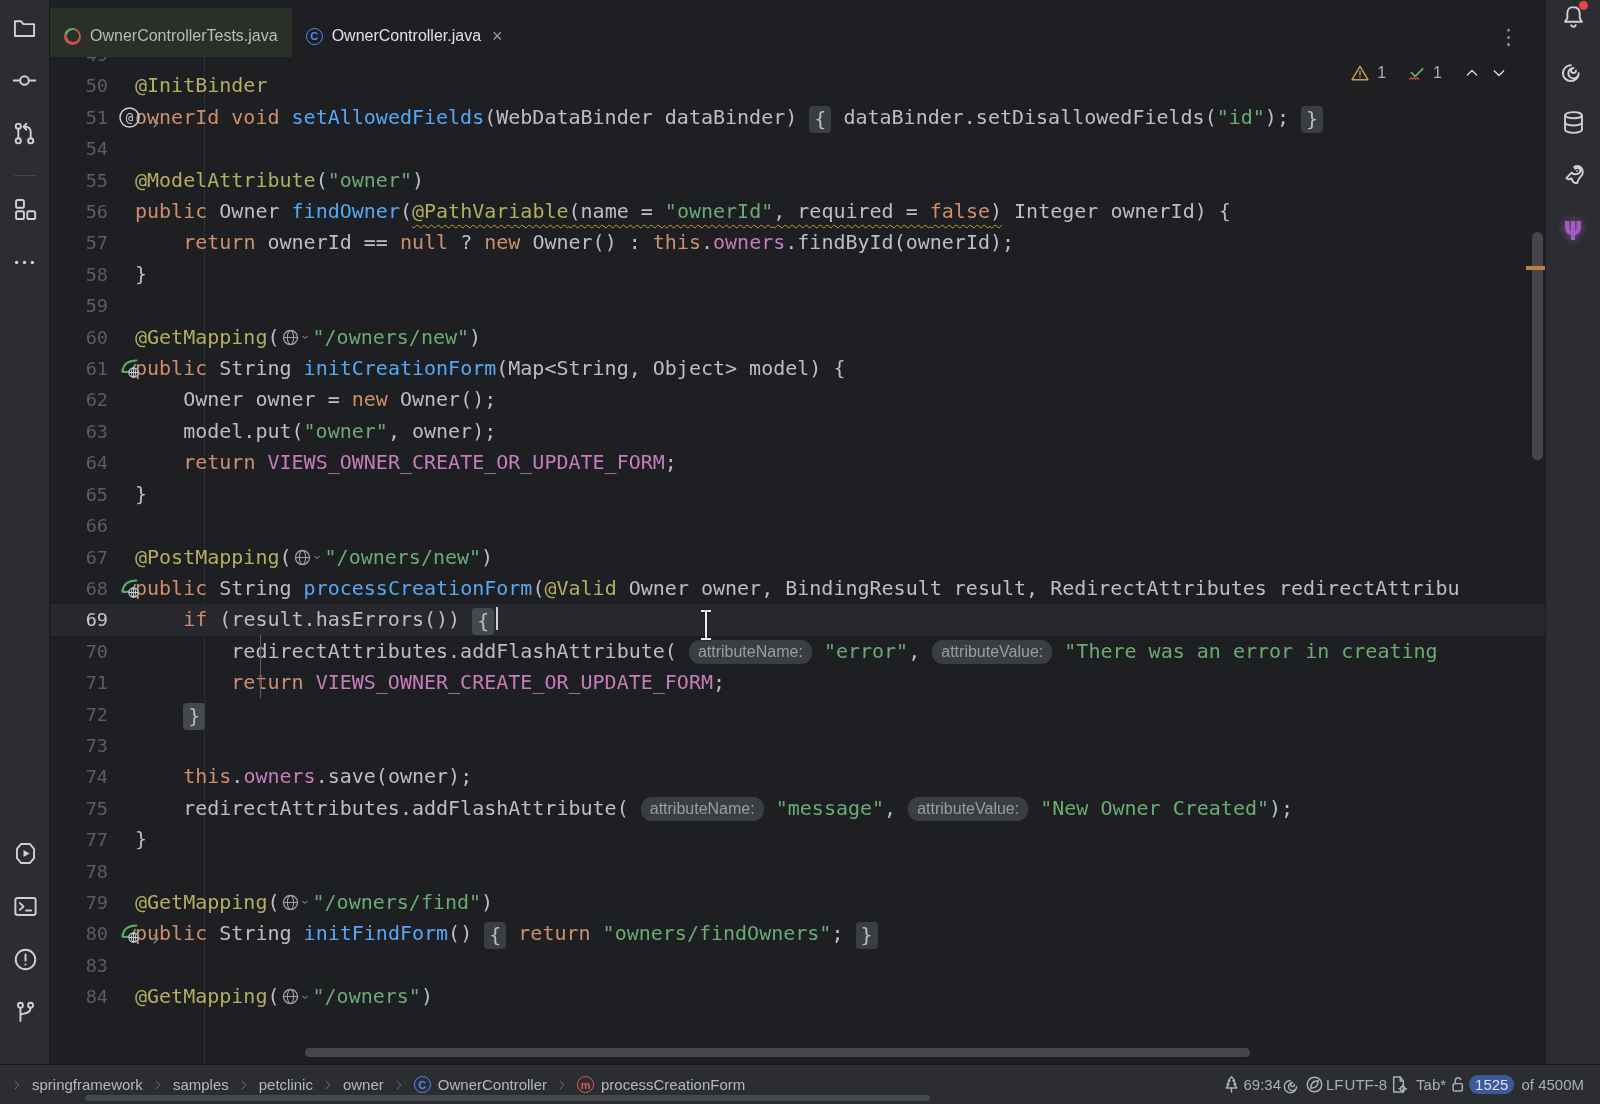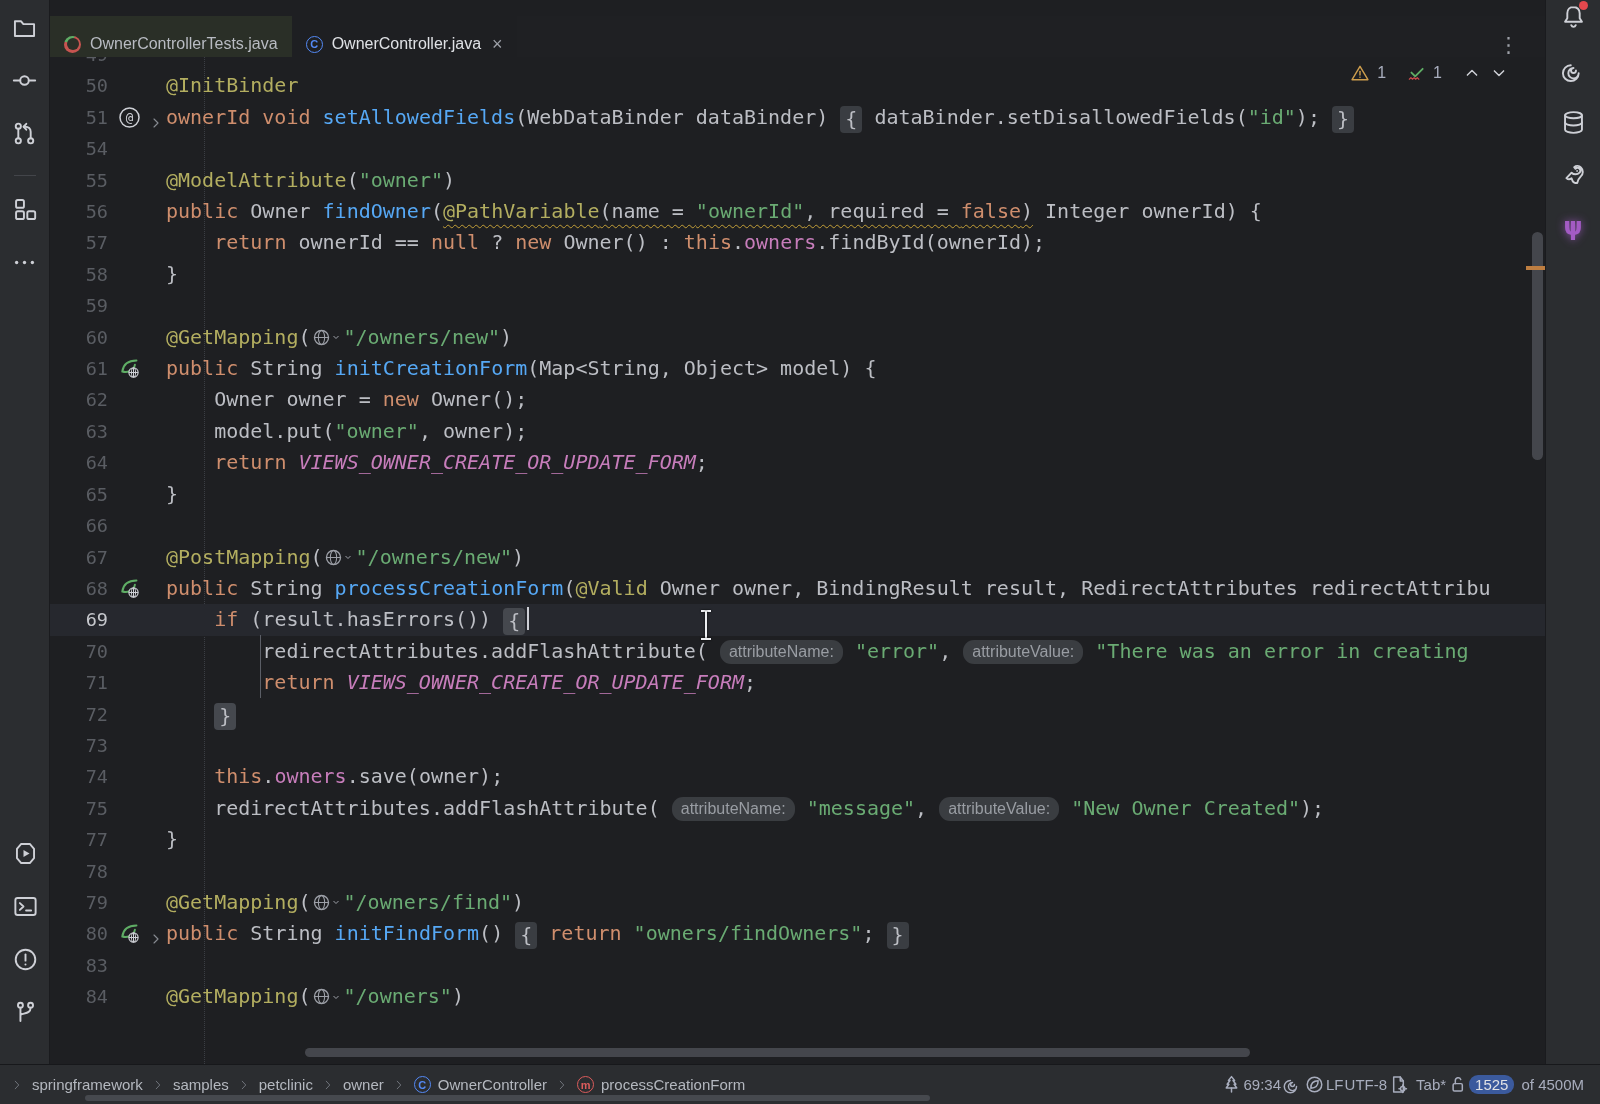--- a/index.html
+++ b/index.html
@@ -7,21 +7,21 @@
     --text:#bcbec4; --ln:#5a5d63; --ln-hl:#c6c8cd;
     --kw:#cf8e6d; --def:#56a8f5; --ann:#b3ae60; --str:#6aab73; --cst:#c77dbb;
     --ui:#a8adbd; --uibright:#ced0d6; --blue:#3574f0;
   }
   *{margin:0;padding:0;box-sizing:border-box}
   html,body{width:1600px;height:1104px;overflow:hidden;background:var(--editor-bg);
     font-family:"Liberation Sans",sans-serif;}
   .app{position:relative;width:1600px;height:1104px;background:var(--editor-bg)}
 
   
-  .tabbar{position:absolute;left:50px;top:16px;width:1495px;height:57px;background:#1f2023;
+  .tabbar{position:absolute;left:50px;top:8px;width:1495px;height:57px;background:#1f2023;
     border-bottom:1px solid #141517;display:flex;align-items:stretch}
   .tab{display:flex;align-items:center;padding:0 14px;gap:9px;font-size:16px;color:#b8bbc2;
     position:relative;cursor:pointer}
   .tab.t-test{background:#2a2f27}
   .tab.active{background:#1e1f22;color:#dfe1e5}
   .tab.active::after{content:"";position:absolute;left:0;right:0;bottom:0;height:3px;
     background:var(--blue);border-radius:2px}
   .tab .close{color:#9da0a8;font-size:18px;margin-left:2px;line-height:1}
   .ic-test{width:17px;height:17px;border-radius:50%;position:relative;flex:0 0 auto;
     background:conic-gradient(from 290deg,#5fad65 0 85deg,#c75450 85deg 360deg)}
@@ -50,36 +50,36 @@
   .rightbar .bar-ic{margin-bottom:25px}
   .bar-ic .dot{position:absolute;right:-1px;top:-2px;width:9px;height:9px;border-radius:50%;
     background:#e5484d}
   .psi{font-family:"DejaVu Sans",sans-serif;font-size:24px;color:#a35bc4;font-weight:bold;
     text-shadow:0 0 8px rgba(163,91,196,.8)}
 
   
   .editor{position:absolute;left:50px;top:57px;width:1495px;height:1007px;overflow:hidden;
     background:var(--editor-bg)}
   .rows{margin-top:-18px}
-  .row{position:relative;height:31.42px;line-height:31.42px;padding-left:116px;
+  .row{position:relative;height:31.42px;line-height:31.42px;padding-left:85px;
     font-family:"DejaVu Sans Mono",monospace;font-size:20px;color:var(--text);
     white-space:pre;cursor:text}
   .row.hl{background:var(--caret-line)}
   .lnum{position:absolute;left:0;top:0;width:58px;text-align:right;font-size:18.5px;
     color:var(--ln);user-select:none;cursor:default}
   .row.hl .lnum{color:var(--ln-hl)}
   .gut-ic{position:absolute;left:68px;top:4px;width:23px;height:23px;cursor:pointer}
   .gut-ic svg{width:100%;height:100%}
   .fold{position:absolute;left:98px;top:7px;width:16px;height:16px;color:#878b92;cursor:pointer}
   .fold svg{width:100%;height:100%}
 
   .c-kw{color:var(--kw)} .c-pl{color:var(--text)} .c-def{color:var(--def)}
   .c-ann{color:var(--ann)} .c-str{color:var(--str)}
   .c-strU{color:var(--str);text-underline-offset:4px}
-  .c-cst{color:var(--cst);font-style:italic} .c-fld{color:var(--cst)}
+  .c-cst{color:var(--cst);} .c-fld{color:var(--cst)}
   .wavy{text-decoration-line:underline;text-decoration-style:wavy;
     text-decoration-color:#c29e38;text-decoration-thickness:1px;text-underline-offset:6px}
   .chip{background:#3a3d42;border-radius:4px;padding:0 5px;display:inline-block;
     line-height:27px;height:27px;vertical-align:-2px}
   .chipHi{background:#45484e;border-radius:4px;padding:0 5px;display:inline-block;
     line-height:27px;height:27px;vertical-align:-2px}
   .hint{display:inline-block;background:#3a3d41;color:#999da3;border-radius:11px;
     padding:0 9px;font-family:"Liberation Sans",sans-serif;font-size:16px;line-height:24px;
     height:24px;vertical-align:1px}
   .caret{display:inline-block;width:2px;height:23px;background:#ced0d6;vertical-align:-4px;

